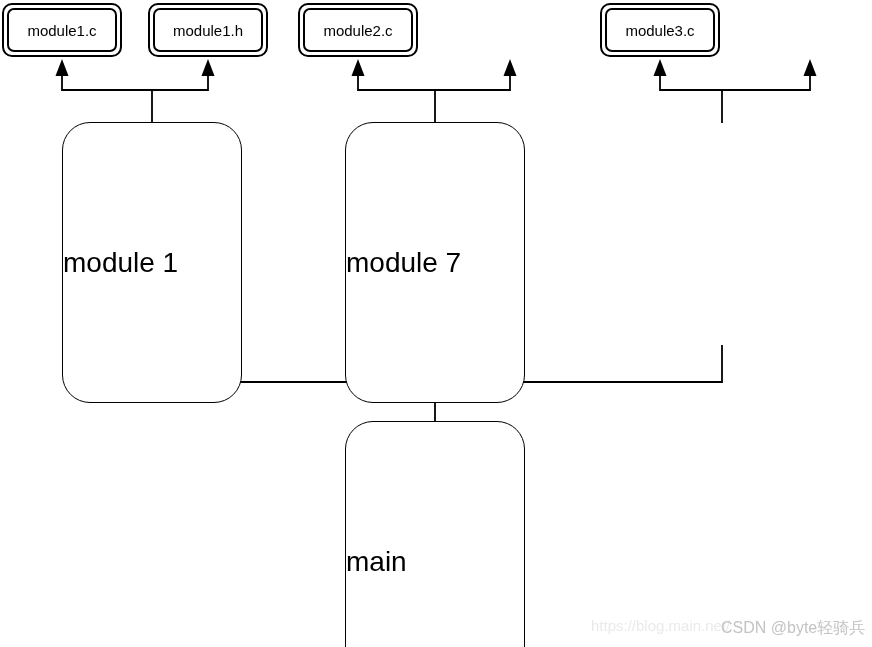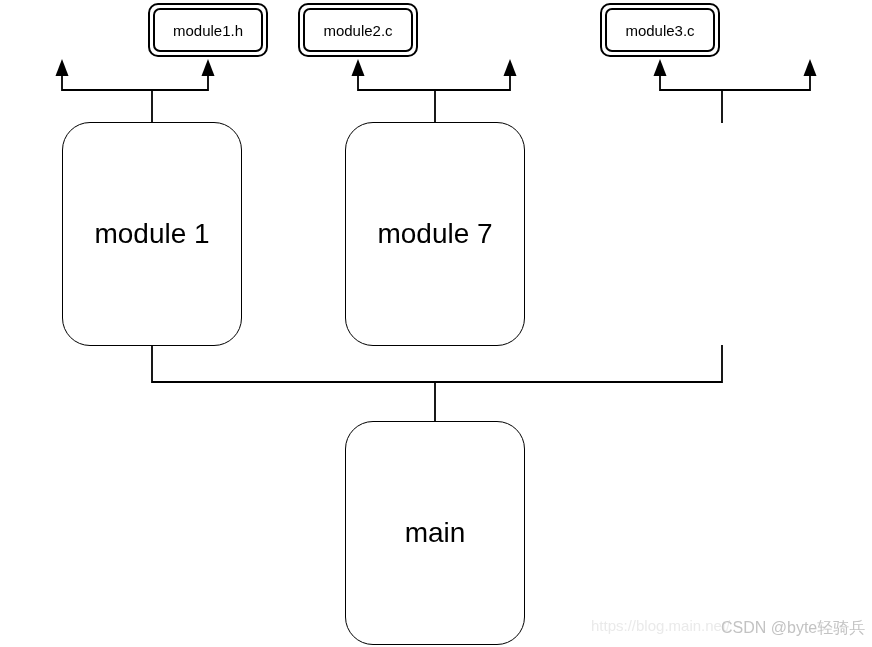--- a/index.html
+++ b/index.html
@@ -47,28 +47,28 @@
     justify-content: center;
   }
   .file-label {
     font-size: 15px;
     color: #000000;
     white-space: nowrap;
   }
   .module-node, .main-node {
     position: absolute;
     width: 180px;
-    height: 224px;
+    height: 281px;
     box-sizing: border-box;
     border: 1.6px solid var(--line, #000000);
     border-radius: 28px;
     background: #ffffff;
     display: flex;
     align-items: center;
-    justify-content: center;
+    justify-content: flex-start;
   }
   .module-node { top: 122px; }
   .main-node { left: 345px; top: 421px; }
   .module-label, .main-label {
     font-size: 28px;
     color: #000000;
     white-space: nowrap;
   }
   .wm-url {
     position: absolute;
@@ -106,20 +106,25 @@
 
     <path d="M660,75 V90 H810 V75"></path>
     <polygon points="653.5,76 666.5,76 660,59"></polygon>
     <polygon points="803.5,76 816.5,76 810,59"></polygon>
     <path d="M722,90 V123"></path>
 
     <path d="M152,345 V382 H722 V345"></path>
     <path d="M435,382 V422"></path>
   </svg>
 
+  <div class="file-node" style="left:2px">
+    <div class="file-node-inner">
+      <span class="file-label">module1.c</span>
+    </div>
+  </div>
   <div class="file-node" style="left:148px">
     <div class="file-node-inner">
       <span class="file-label">module1.h</span>
     </div>
   </div>
   <div class="file-node" style="left:298px">
     <div class="file-node-inner">
       <span class="file-label">module2.c</span>
     </div>
   </div>

